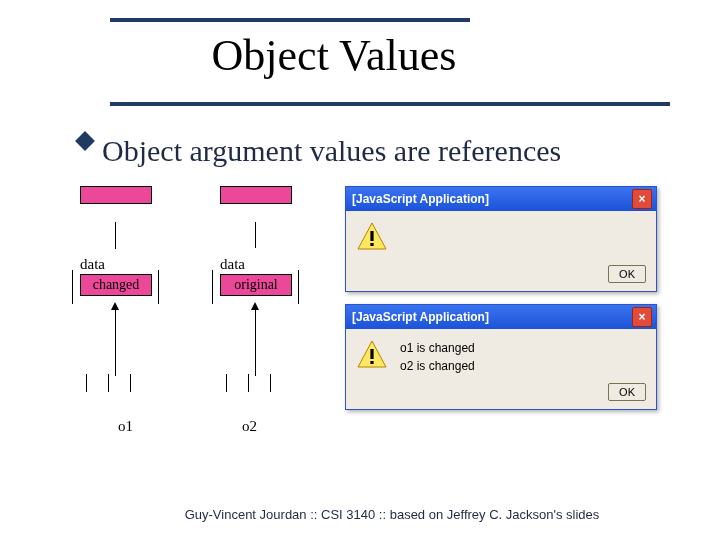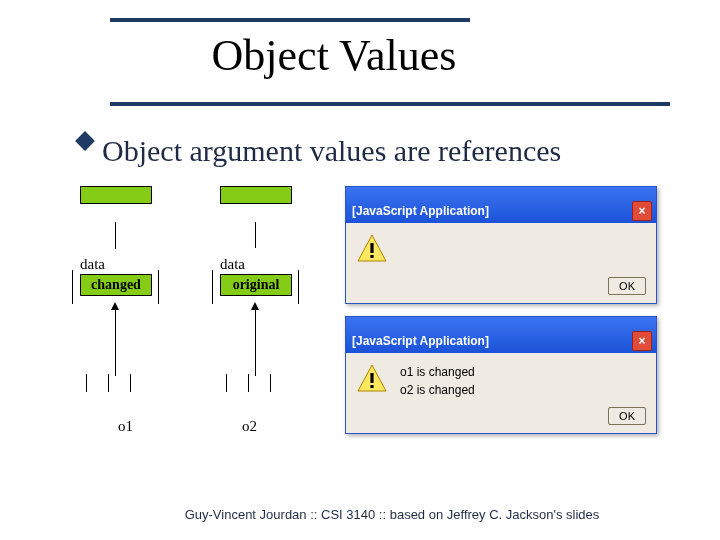--- a/index.html
+++ b/index.html
@@ -65,26 +65,25 @@
     font-family: "Times New Roman", serif;
   }
   .dlabel {
     position: absolute;
     font-size: 15px;
     color: #000;
   }
   .box {
     position: absolute;
     border: 1px solid #000;
-    background: #84cc16;
+    background: #ec4899;
     font-size: 14px;
     display: flex;
     align-items: center;
     justify-content: center;
-    font-weight: bold;
   }
   .bar {
     position: absolute;
     background: #000;
   }
   .vline { width: 1px; }
   .hline { height: 1px; }
   .arrowhead-up {
     position: absolute;
     width: 0; height: 0;
@@ -104,21 +103,21 @@
     border: 1px solid #2a55c6;
     box-shadow: 2px 2px 4px rgba(0,0,0,.3);
     margin-bottom: 12px;
     font-family: Tahoma, Arial, sans-serif;
   }
   .dlg-titlebar {
     height: 24px;
     background: linear-gradient(#3b74f0, #1b52d8);
     display: flex;
     align-items: center;
-    padding: 12px 4px 0 6px;
+    padding: 0 4px 0 6px;
     color: #fff;
     font-size: 12px;
     font-weight: bold;
   }
   .dlg-titlebar .ttxt { flex: 1; }
   .closebtn {
     width: 18px;
     height: 18px;
     background: #e04b3a;
     border: 1px solid #a02012;

